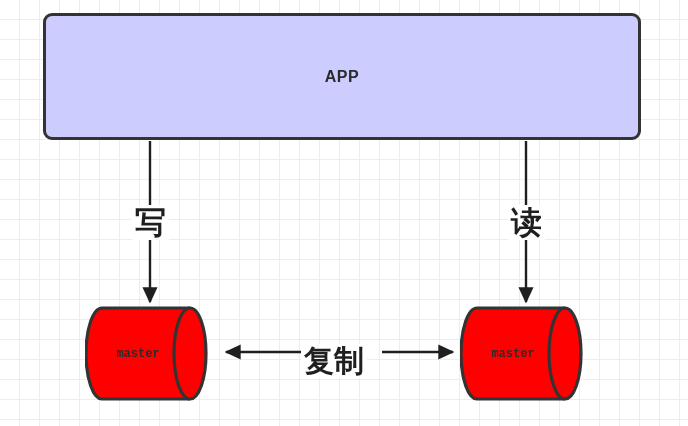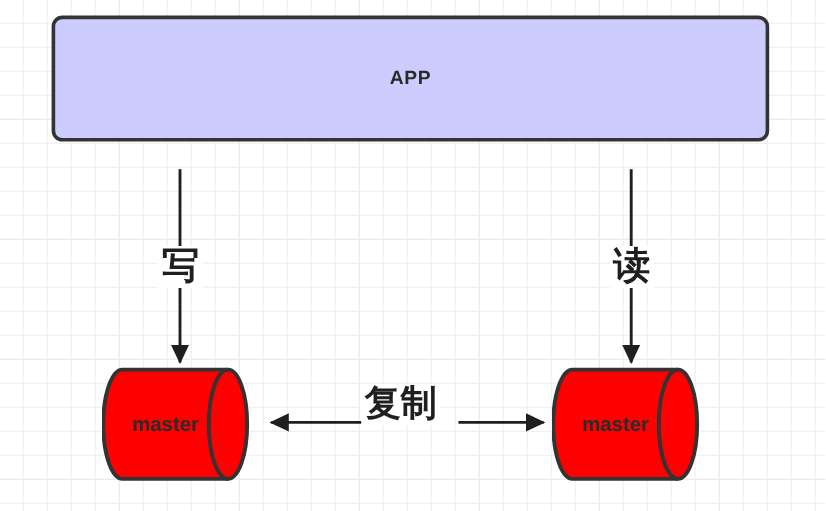--- a/index.html
+++ b/index.html
@@ -22,21 +22,21 @@
     overflow: hidden;
     font-family: "Liberation Sans", "DejaVu Sans", sans-serif;
   }
 
   
   #app-box {
     position: absolute;
     left: 43px;
     top: 13px;
     width: 598px;
-    height: 105px;
+    height: 127px;
     box-sizing: border-box;
     background: #ccccff;
     border: 3px solid #333333;
     border-radius: 9px;
     display: flex;
     align-items: center;
     justify-content: center;
   }
   #app-box .box-label {
     font-size: 16px;
@@ -70,21 +70,21 @@
   #label-write {
     left: 132px;
     top: 205px;
   }
   #label-read {
     left: 508px;
     top: 205px;
   }
   #label-replicate {
     left: 301px;
-    top: 320px;
+    top: 344px;
     font-size: 30px;
   }
 
   
   .cylinder {
     position: absolute;
     top: 305px;
     width: 132px;
     height: 97px;
   }
@@ -100,23 +100,24 @@
     position: absolute;
     left: 0;
     top: 0;
     width: 100%;
     height: 100%;
     display: flex;
     align-items: center;
     justify-content: center;
     padding-right: 26px;
     box-sizing: border-box;
-    font-size: 17px;
+    font-size: 12px;
     font-weight: bold;
     color: #2b2b2b;
+    font-family: Liberation Mono, monospace;
   }
 
   
   #watermark {
     position: absolute;
     right: 10px;
     bottom: 11px;
     font-size: 13px;
     color: #bfbfbf;
     letter-spacing: 0.2px;

